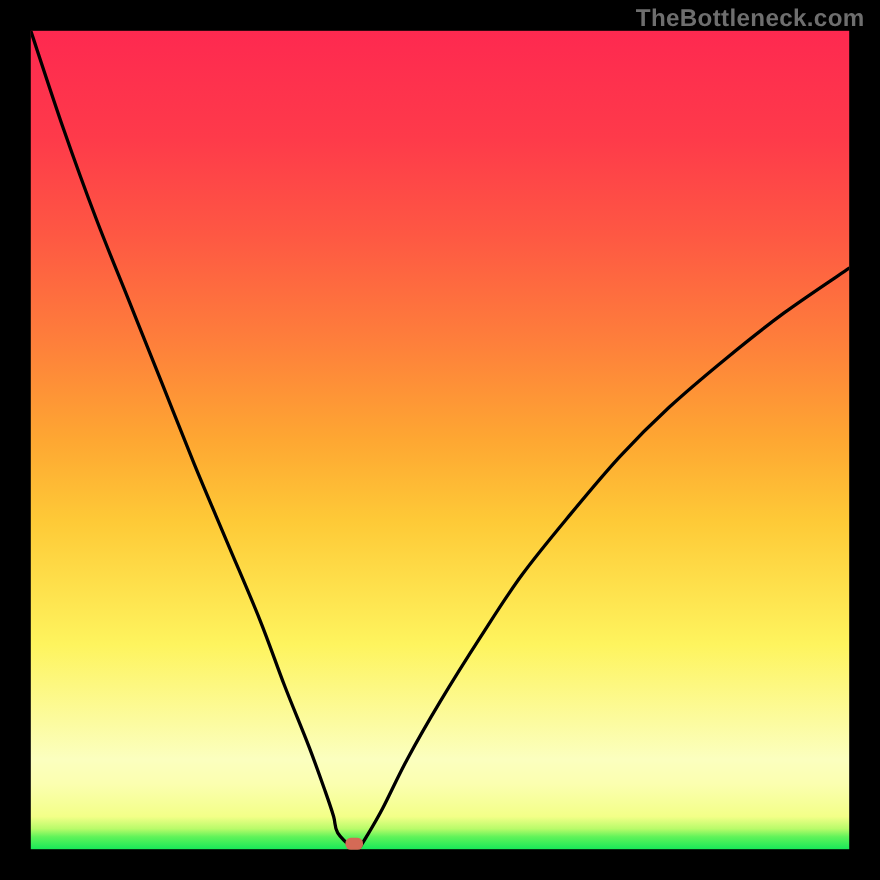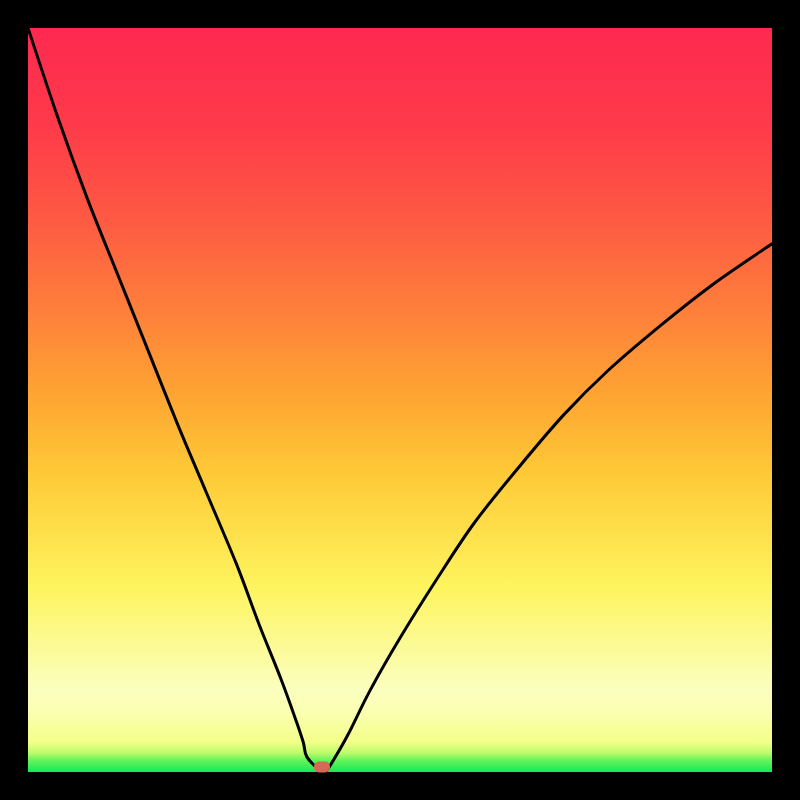--- a/index.html
+++ b/index.html
@@ -61,19 +61,20 @@
     height: 11px;
     border-radius: 5px;
     background: #d46a56;
     transform: translate(-50%, -50%);
   }
 </style>
 </head>
 <body>
 
 <div class="frame">
+  <div class="watermark">TheBottleneck.com</div>
   <div class="plot">
     <svg class="curve" viewBox="0 0 744 744" preserveAspectRatio="none">
       <path fill="none" stroke="#000" stroke-width="3" stroke-linecap="round" stroke-linejoin="round" d="M 0 0 C 4.96 14.879999999999995 19.840000000000003 60.75999999999998 29.76 89.27999999999997 C 39.68 117.79999999999997 49.6 145.08 59.52 171.12 C 69.44 197.16 79.36 220.71999999999997 89.28 245.51999999999998 C 99.2 270.32 109.12 295.12 119.04 319.92 C 128.96 344.72 138.88000000000002 370.14 148.8 394.32 C 158.72 418.5 168.64 441.44 178.56 465 C 188.48000000000002 488.56 199.64000000000001 513.9799999999999 208.32000000000002 535.68 C 217.00000000000003 557.38 223.2 575.98 230.64 595.2 C 238.07999999999998 614.4200000000001 246.76000000000002 634.88 252.96 651 C 259.16 667.12 264.12 681.38 267.84 691.92 C 271.55999999999995 702.4599999999999 273.41999999999996 708.04 275.28 714.24 C 277.14 720.44 275.9 724.16 279 729.12 C 282.1 734.08 290.78 741.52 293.88 744 C 296.98 746.48 295.74 745.86 297.6 744 C 299.46000000000004 742.14 301.31999999999994 739.0400000000001 305.03999999999996 732.84 C 308.76 726.64 313.72 718.5799999999999 319.92 706.8 C 326.12 695.02 333.56 678.28 342.24 662.16 C 350.92 646.04 360.84 628.6800000000001 372 610.08 C 383.16 591.48 396.80000000000007 569.78 409.20000000000005 550.56 C 421.6 531.3399999999999 432.76 513.36 446.4 494.76 C 460.03999999999996 476.16 476.16 456.94000000000005 491.04 438.96000000000004 C 505.92 420.98 520.8 403 535.68 386.88 C 550.56 370.76 564.2 357.11999999999995 580.32 342.23999999999995 C 596.44 327.35999999999996 615.04 311.86 632.4 297.6 C 649.76 283.34000000000003 665.88 270.32 684.48 256.68 C 703.08 243.04 734.08 222.57999999999998 744 215.76"></path>
     </svg>
     <div class="marker" style="left: 293.88px; top: 739px; background: rgb(212, 106, 86);"></div>
   </div>
 </div>
 
 </body></html>

